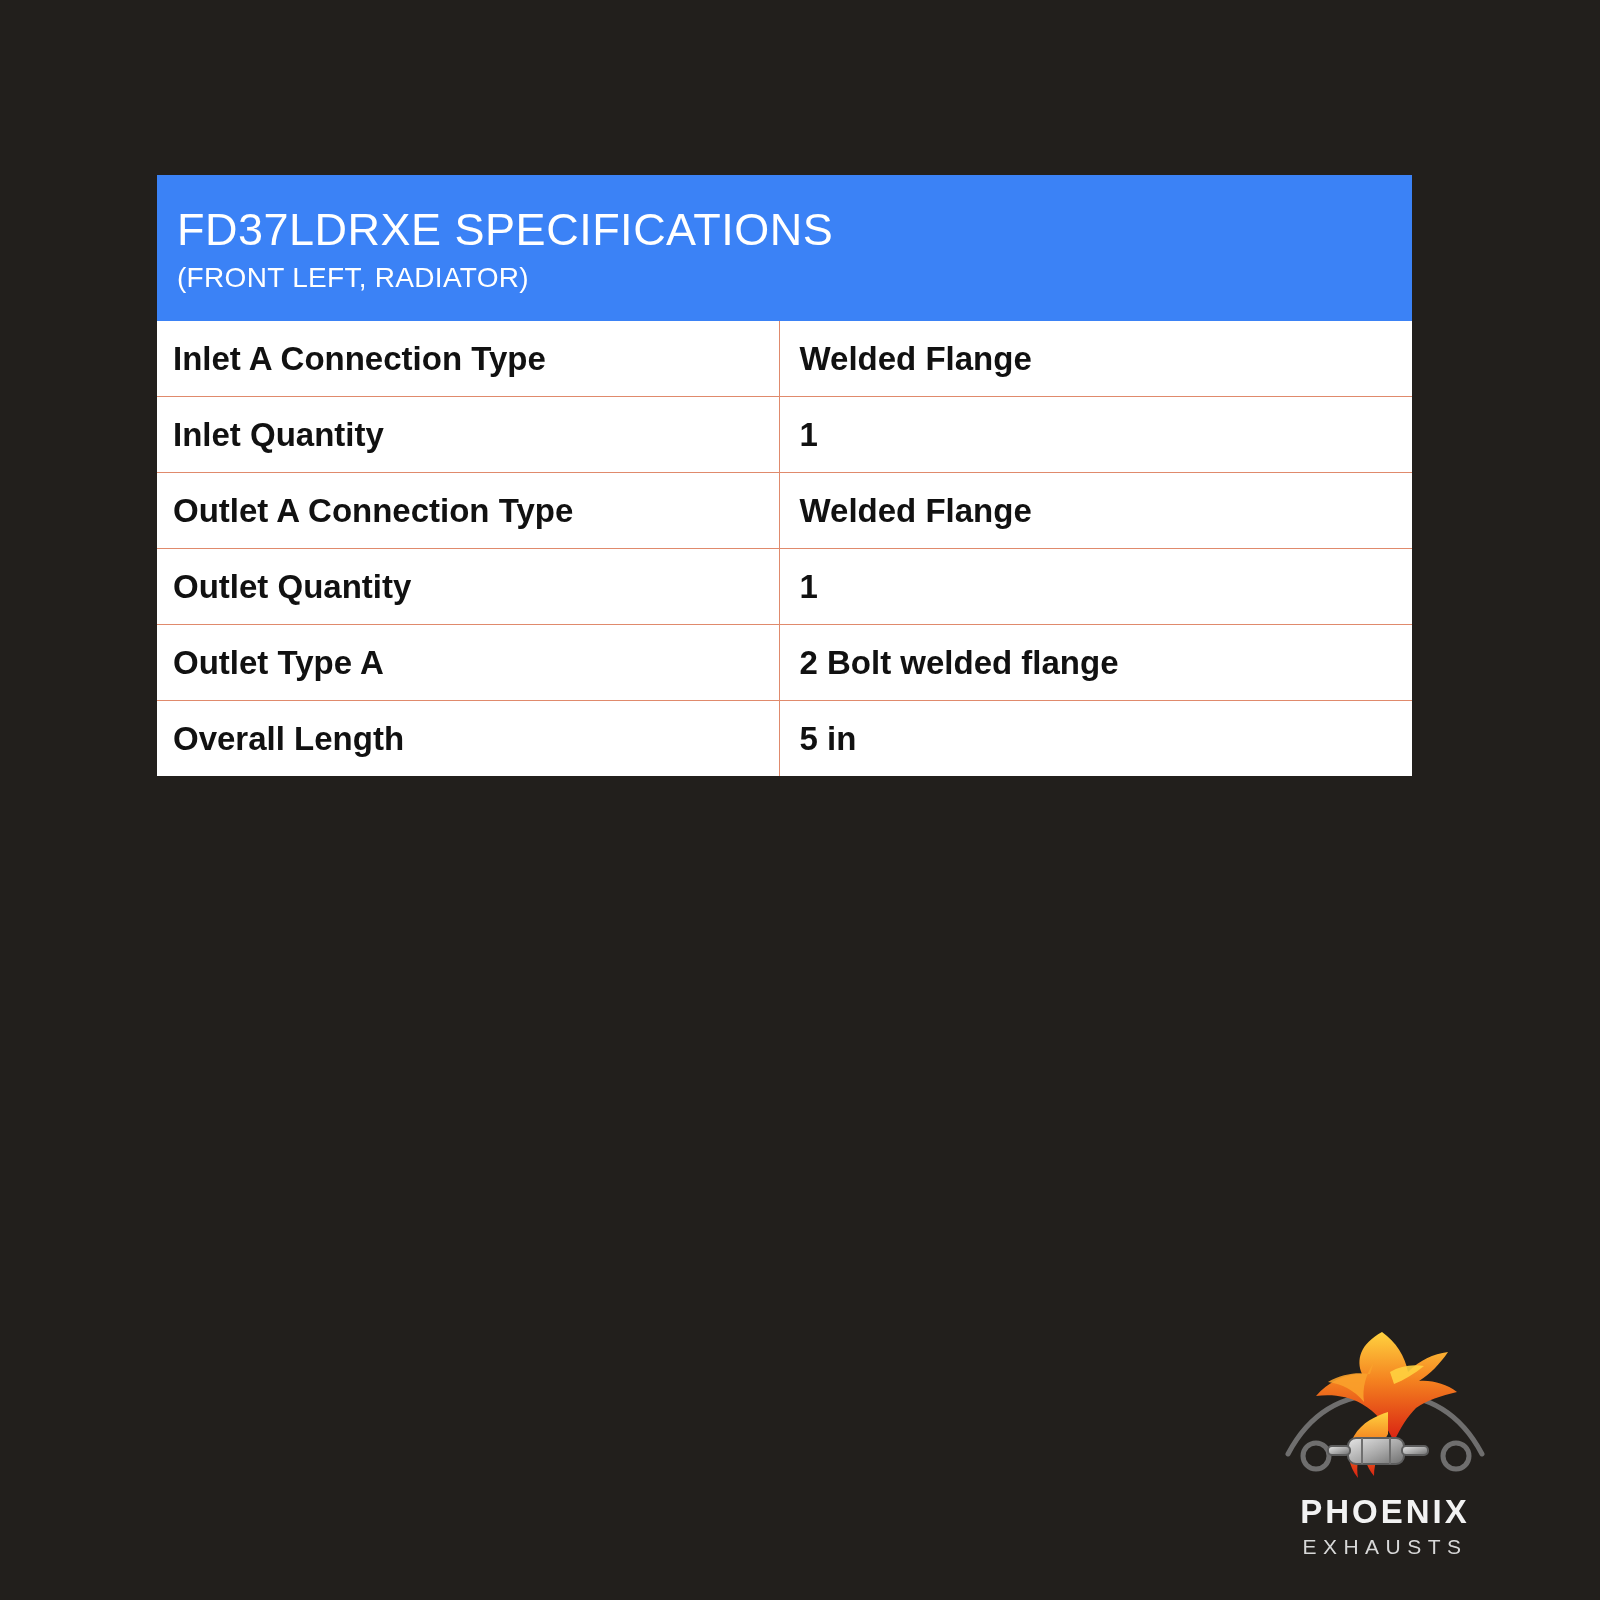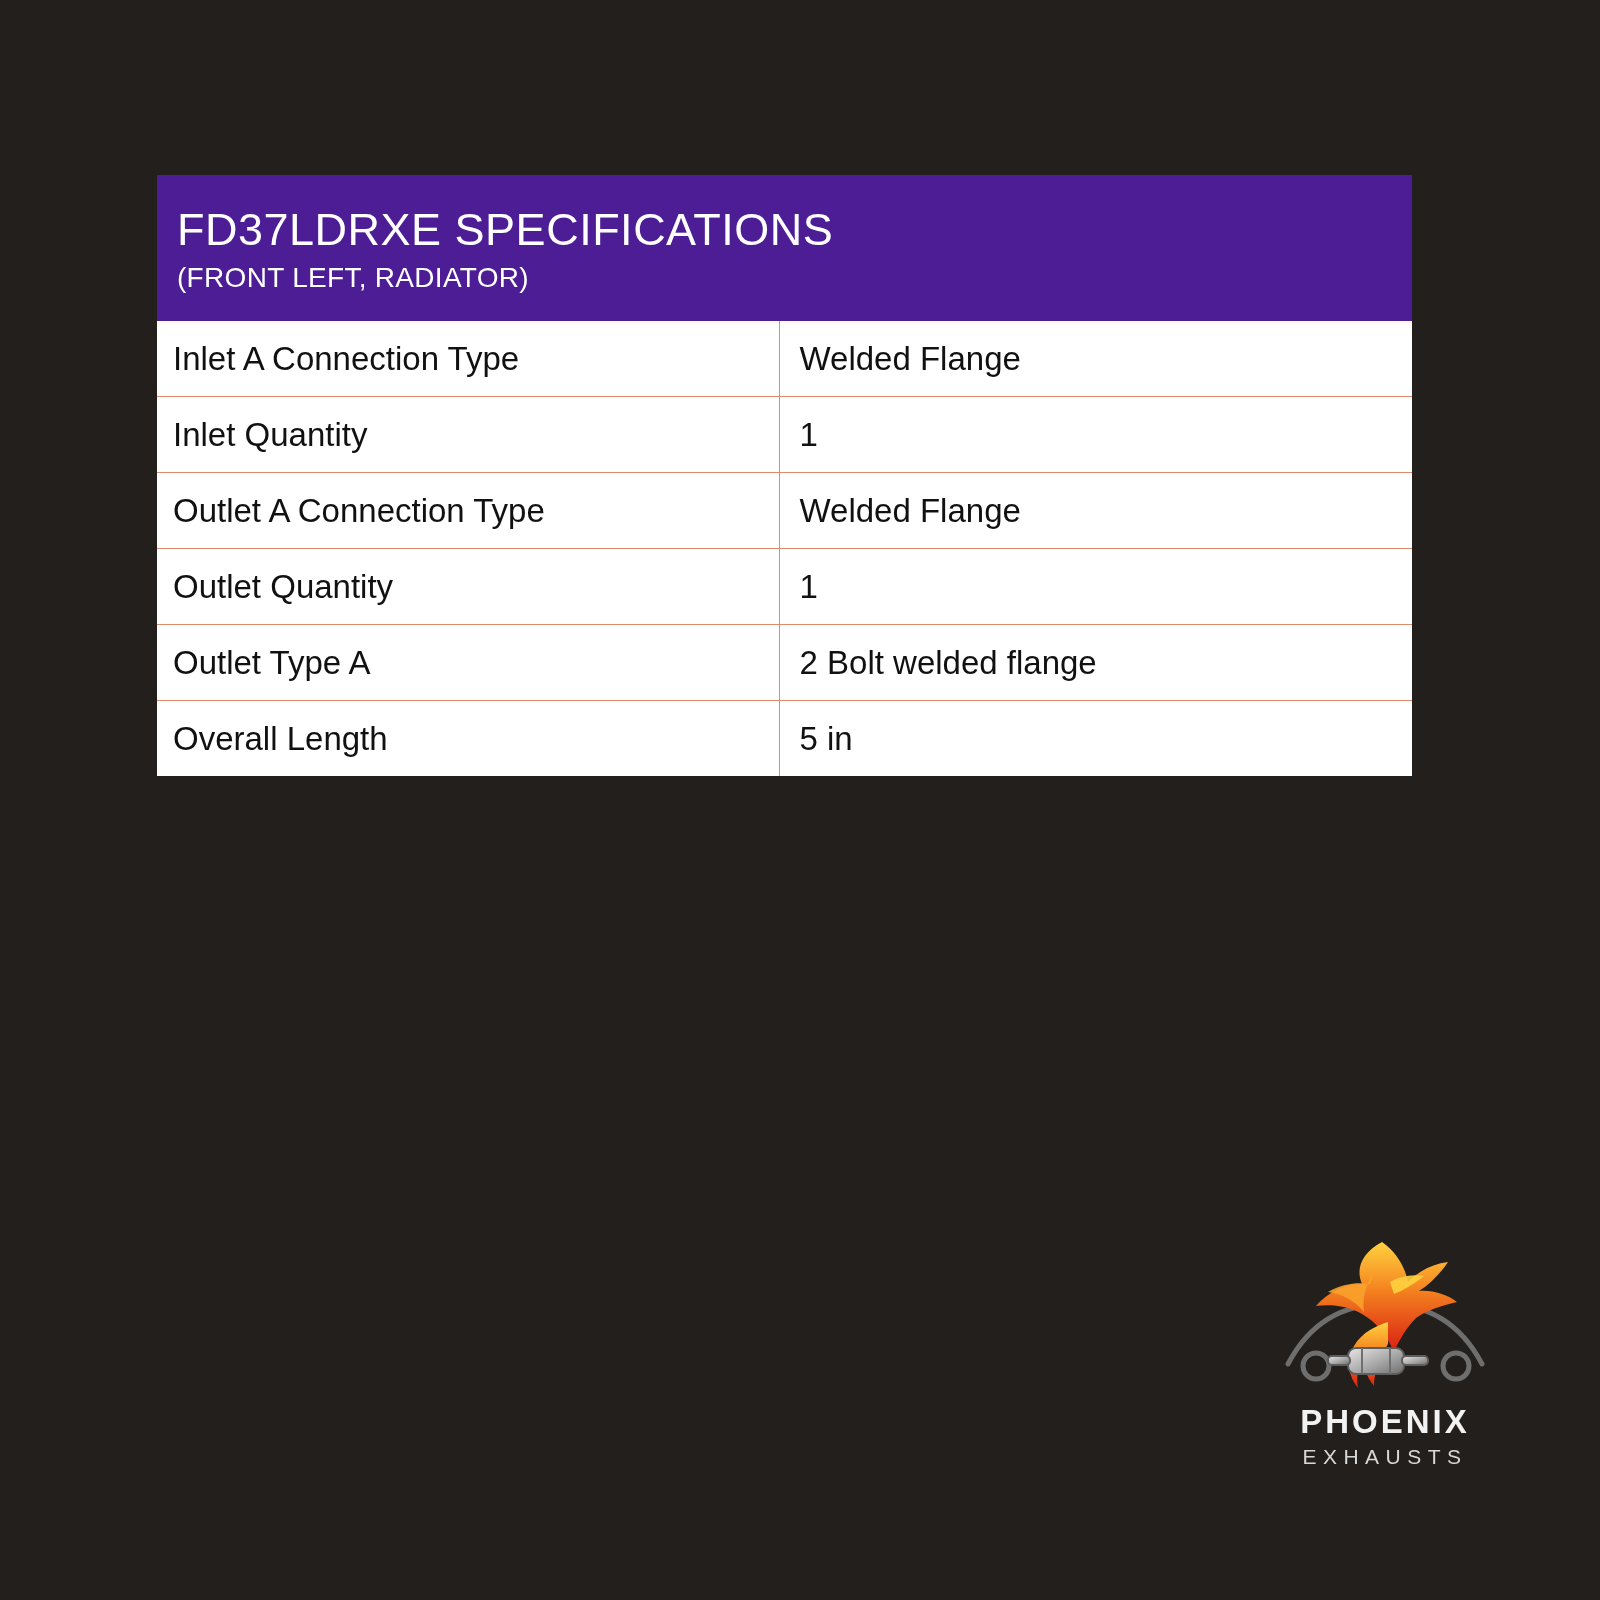--- a/index.html
+++ b/index.html
@@ -19,21 +19,21 @@
 
   
   .spec-card {
     position: absolute;
     left: 157px;
     top: 175px;
     width: 1255px;
   }
 
   .spec-header {
-    background: #4c1d95;
+    background: #3b82f6;
     padding: 30px 0 26px 20px;
     color: #ffffff;
   }
   .spec-title {
     font-size: 45px;
     font-weight: 400;
     letter-spacing: 0.5px;
     line-height: 1.12;
     color: #ffffff;
   }
@@ -50,39 +50,39 @@
     width: 100%;
     border-collapse: collapse;
     background: #ffffff;
     table-layout: fixed;
   }
   .spec-table tr { border-bottom: 1px solid #e08a6c; }
   .spec-table tr:last-child { border-bottom: none; }
   .spec-table td {
     padding: 19px 0 18px 16px;
     font-size: 33px;
-    font-weight: 400;
+    font-weight: 700;
     color: #111111;
     vertical-align: middle;
     line-height: 1.15;
   }
   .spec-table td.label {
     width: 622px;
     border-right: 1px solid #e08a6c;
   }
   .spec-table td.value {
     padding-left: 20px;
     border-radius: 29px;
   }
 
   
   .logo {
     position: absolute;
     left: 1270px;
-    top: 1226px;
+    top: 1316px;
     width: 230px;
     height: 250px;
     text-align: center;
   }
   .logo-mark {
     position: relative;
     width: 230px;
     height: 175px;
   }
   .logo-mark svg { display: block; }

